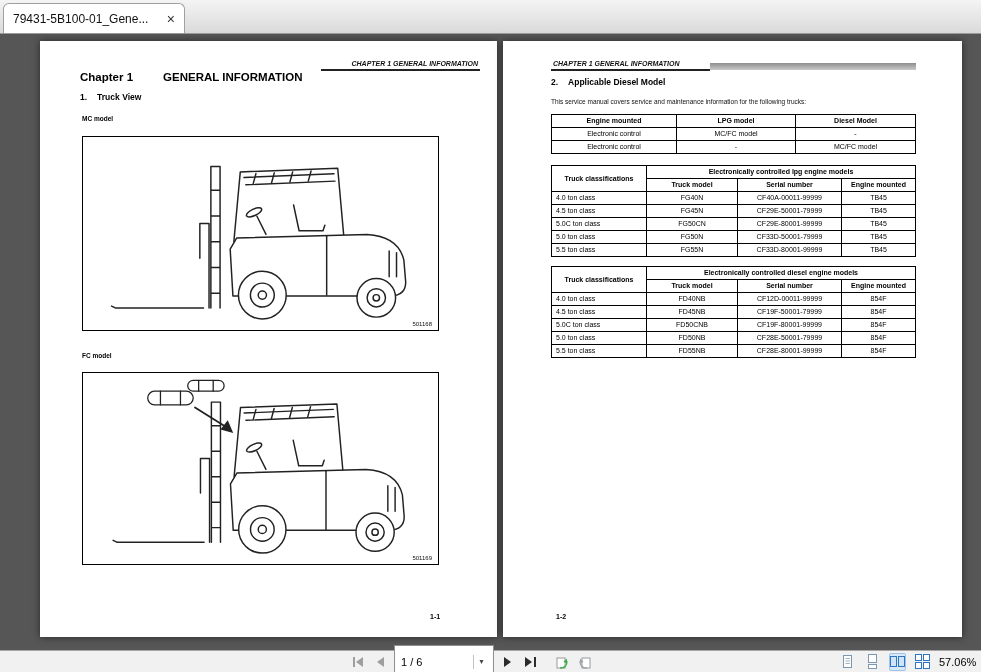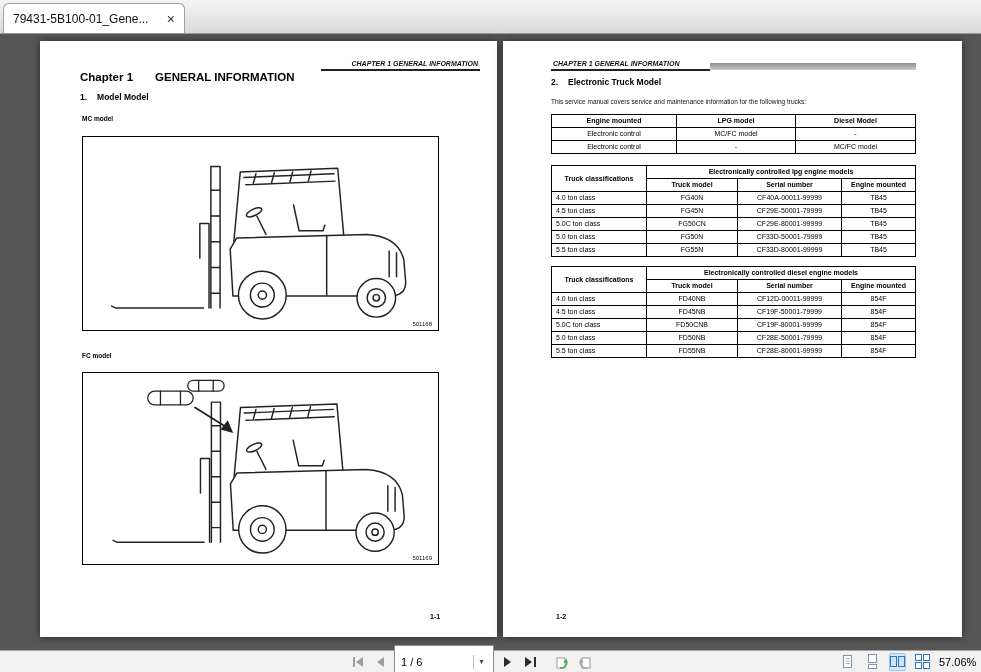--- a/index.html
+++ b/index.html
@@ -40,21 +40,21 @@
   .page-left  .run-header { left: 40px; right: 17px; justify-content: flex-end; }
   .page-right .run-header { left: 48px; right: 46px; }
   .rh-text {
     font-size: 7px; font-weight: bold; font-style: italic; color: #111;
     border-bottom: 2px solid #222; padding: 0 2px 2px 2px; white-space: nowrap;
   }
   .page-left  .rh-text { padding-left: 30px; }
   .page-right .rh-text { padding-right: 30px; }
   .rh-bar { flex: 1; height: 7px; margin-bottom: 1px; background: linear-gradient(#8e8e8e, #c9c9c9); }
 
-  .chapter-line { position: absolute; left: 40px; top: 30px; font-size: 11.5px; font-weight: bold; color: #000; display: flex; gap: 22px; }
+  .chapter-line { position: absolute; left: 40px; top: 30px; font-size: 11.5px; font-weight: bold; color: #000; display: flex; gap: 30px; }
   .section-line { position: absolute; font-size: 8.5px; font-weight: bold; color: #000; display: flex; gap: 10px; }
   .page-left  .section-line { left: 40px; top: 51px; }
   .page-right .section-line { left: 48px; top: 36px; }
 
   .fig-label { position: absolute; left: 42px; font-size: 6.5px; font-weight: bold; }
   .fig-label.f1 { top: 74px; }
   .fig-label.f2 { top: 311px; }
   .figure { position: absolute; left: 42px; width: 357px; border: 1px solid #000; background: #fff; }
   .figure.f1 { top: 95px;  height: 195px; }
   .figure.f2 { top: 331px; height: 193px; }
@@ -141,21 +141,21 @@
   <div class="page page-left">
     <div class="run-header">
       <span class="rh-text">CHAPTER 1 GENERAL INFORMATION</span>
     </div>
     <div class="chapter-line">
       <span>Chapter 1</span>
       <span>GENERAL INFORMATION</span>
     </div>
     <div class="section-line">
       <span>1.</span>
-      <span>Model Model</span>
+      <span>Truck View</span>
     </div>
 
     <div class="fig-label f1">MC model</div>
     <div class="figure f1">
       <svg class="art" viewBox="0 0 360 210">
         <use href="#forklift"></use>
       </svg>
       <span class="fig-code">501168</span>
     </div>
 
@@ -178,21 +178,21 @@
     <div class="pagenum">1-1</div>
   </div>
 
   <div class="page page-right">
     <div class="run-header">
       <span class="rh-text">CHAPTER 1 GENERAL INFORMATION</span>
       <span class="rh-bar"></span>
     </div>
     <div class="section-line">
       <span>2.</span>
-      <span>Electronic Truck Model</span>
+      <span>Applicable Diesel Model</span>
     </div>
     <div class="intro">This service manual covers service and maintenance information for the following trucks:</div>
 
     <table class="t tbl1">
       <colgroup>
           <col style="width:125px">
           <col style="width:119px">
           <col style="width:120px">
         </colgroup>
       <tbody>

